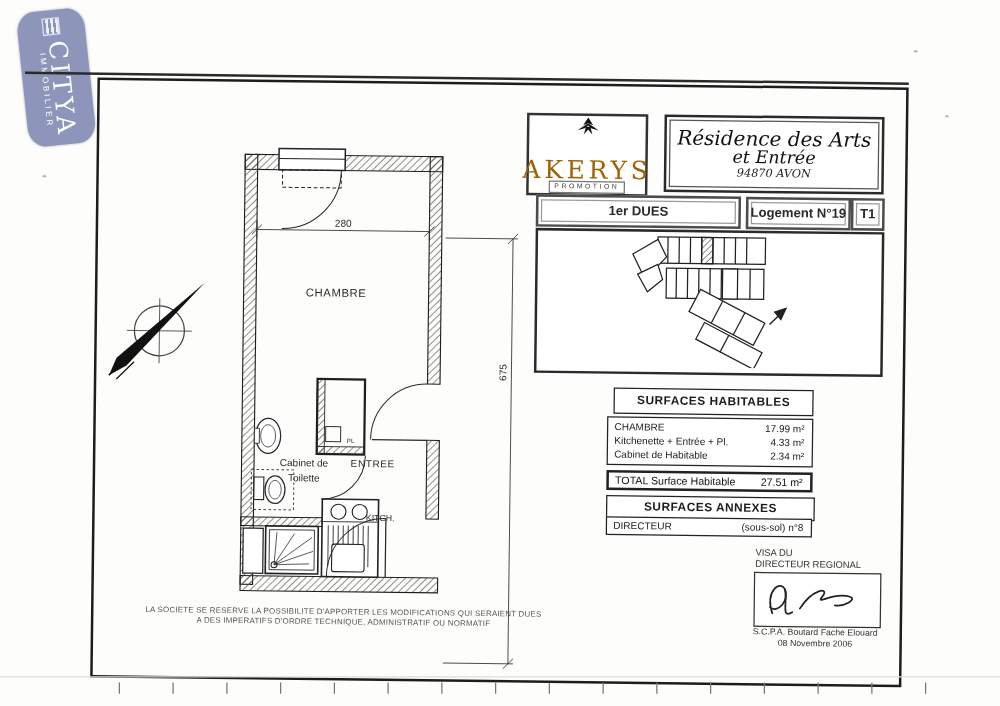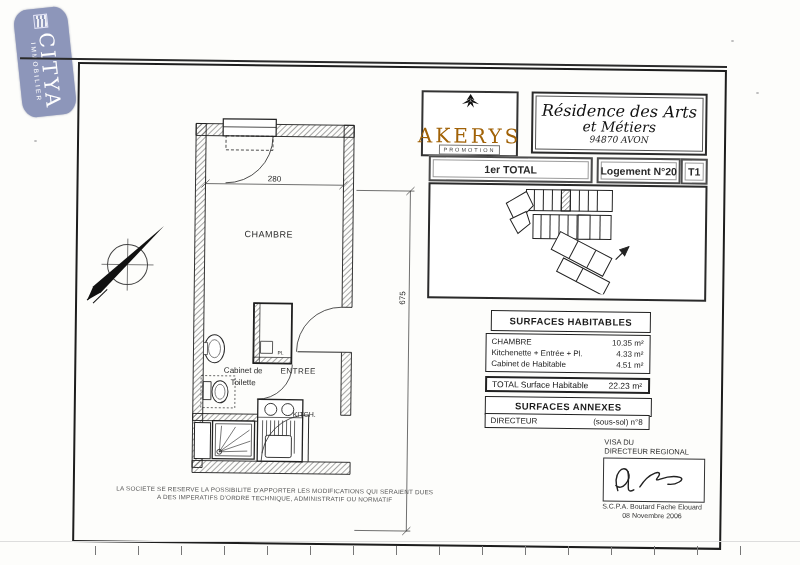--- a/index.html
+++ b/index.html
@@ -234,30 +234,30 @@
           <polygon points="23,13 19,17 8,20 23,10" fill="#111"></polygon>
           <polygon points="20,15 26,15 29,26 23,19 17,26" fill="#111"></polygon>
         </svg>
         <div class="akerys-name">AKERYS</div>
         <div class="akerys-strip">PROMOTION</div>
       </div>
 
       <div class="abs title-box">
         <div class="title-inner">
           <div class="title-l1">Résidence des Arts</div>
-          <div class="title-l2">et Métiers</div>
+          <div class="title-l2">et Entrée</div>
           <div class="title-l3">94870 AVON</div>
         </div>
       </div>
 
       <div class="abs loc loc1">
-        <span>1er TOTAL</span>
+        <span>1er DUES</span>
       </div>
       <div class="abs loc loc2">
-        <span>Logement N°20</span>
+        <span>Logement N°19</span>
       </div>
       <div class="abs loc loc3">
         <span>T1</span>
       </div>
 
       <div class="abs siteplan">
         <svg width="271" height="108" viewBox="0 0 271 108">
           <defs>
             <pattern id="hatch2" patternUnits="userSpaceOnUse" width="3.5" height="3.5" patternTransform="rotate(45)">
               <line x1="0" y1="0" x2="0" y2="3.5" stroke="#444" stroke-width="1"></line>
@@ -296,34 +296,34 @@
           </g>
         </svg>
       </div>
 
       <div class="abs tbl hdr surf-hdr">
         <span>SURFACES HABITABLES</span>
       </div>
       <div class="abs tbl surf-rows">
         <div class="srow">
           <span>CHAMBRE</span>
-          <span>10.35 m²</span>
+          <span>17.99 m²</span>
         </div>
         <div class="srow">
           <span>Kitchenette + Entrée + Pl.</span>
           <span>4.33 m²</span>
         </div>
         <div class="srow">
           <span>Cabinet de Habitable</span>
-          <span>4.51 m²</span>
+          <span>2.34 m²</span>
         </div>
       </div>
       <div class="abs tbl total">
         <span>TOTAL Surface Habitable</span>
-        <span>22.23 m²</span>
+        <span>27.51 m²</span>
       </div>
       <div class="abs tbl hdr annex-hdr">
         <span>SURFACES ANNEXES</span>
       </div>
       <div class="abs tbl annex-row">
         <span>DIRECTEUR</span>
         <span>(sous-sol) n°8</span>
       </div>
 
       <div class="abs visa-label">

